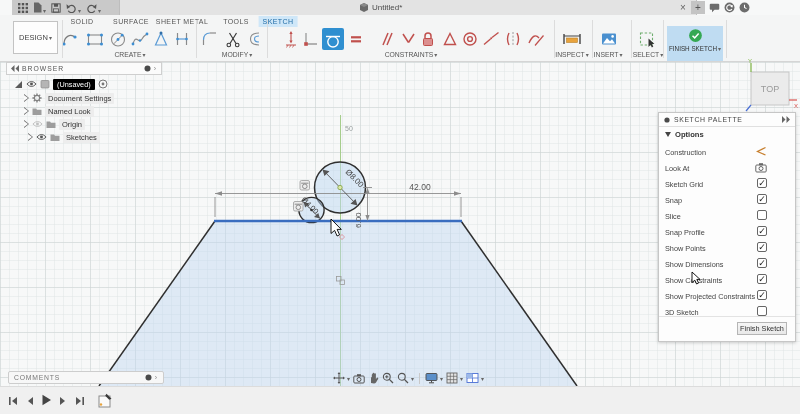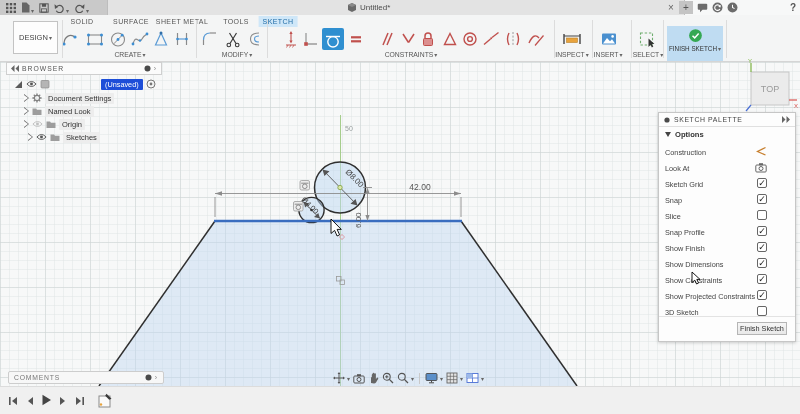--- a/index.html
+++ b/index.html
@@ -1,21 +1,21 @@
 <!DOCTYPE html>
 <html><head>
 <meta charset="utf-8">
 <style>
   html,body{margin:0;padding:0;background:#888;}
   *{box-sizing:border-box;}
   .app{position:relative;width:800px;height:414px;overflow:hidden;
        font-family:"Liberation Sans",sans-serif;background:#f7f8f8;user-select:none;}
 
   
-  .titlebar{position:absolute;left:0;top:0;width:656px;height:15px;background:#d2d2d2;}
+  .titlebar{position:absolute;left:12px;top:0;width:656px;height:15px;background:#d2d2d2;}
   .tb-icons{position:absolute;left:0;top:0;width:107px;height:15px;background:#c9c9c9;
             display:flex;align-items:center;gap:5px;padding-left:6px;}
   .tb-tab{position:absolute;left:107px;top:0;width:578px;height:15px;background:#e3e3e3;border-left:1px solid #bdbdbd;border-right:1px solid #bdbdbd;}
   .tb-title{position:absolute;left:348px;top:1px;display:flex;align-items:center;gap:4px;
             font-size:8px;color:#4c4c4c;height:13px;}
   .tb-close{position:absolute;left:664px;top:0px;width:14px;height:15px;font-size:10px;color:#666;
             display:flex;align-items:center;justify-content:center;cursor:default;}
   .tb-add{position:absolute;left:679px;top:1px;width:14px;height:13px;background:#c4c4c4;
           font-size:10px;color:#555;display:flex;align-items:center;justify-content:center;}
   .tb-right{position:absolute;left:697px;top:1px;display:flex;gap:4px;align-items:center;height:13px;}
@@ -51,21 +51,21 @@
       #f7f8f8;}
   .sketch-svg{position:absolute;left:0;top:62px;z-index:1;}
 
   
   .browser-hdr{position:absolute;left:6px;top:62px;width:156px;height:13px;background:#fbfbfb;
                border:1px solid #cfcfcf;display:flex;align-items:center;z-index:2;font-size:6.8px;
                letter-spacing:1px;color:#555;padding:0 4px;gap:3px;}
   .browser-tree{position:absolute;left:6px;top:76px;width:170px;z-index:2;font-size:7.5px;color:#333;}
   .trow{position:absolute;height:12px;display:flex;align-items:center;gap:3px;}
   .pill{background:rgba(235,235,235,.92);padding:0 3px;line-height:11px;border-radius:1px;white-space:nowrap;}
-  .badge-unsaved{background:#1d4ed8;color:#fff;padding:0 4px;line-height:11px;border-radius:1px;font-size:7.3px;margin-left:48px;}
+  .badge-unsaved{background:#000000;color:#fff;padding:0 4px;line-height:11px;border-radius:1px;font-size:7.3px;}
   .exp{width:0;height:0;border-top:3.5px solid transparent;border-bottom:3.5px solid transparent;
        border-left:5px solid transparent;border-left-color:#fff;position:relative;}
   .exp::before{content:"";position:absolute;left:-5.5px;top:-4px;width:0;height:0;
        border-top:4px solid transparent;border-bottom:4px solid transparent;border-left:5.5px solid #666;}
   .exp::after{content:"";position:absolute;left:-5px;top:-3px;width:0;height:0;
        border-top:3px solid transparent;border-bottom:3px solid transparent;border-left:4px solid #fbfbfb;}
 
   
   .palette{position:absolute;left:658px;top:112px;width:138px;height:230px;background:#fdfdfd;
            border:1px solid #c6c6c6;box-shadow:0 1px 3px rgba(0,0,0,.18);z-index:2;}
@@ -567,21 +567,21 @@
     </div>
     <div class="pal-row" style="top:96px">
       <span>Slice</span>
       <span class="ctl cb"></span>
     </div>
     <div class="pal-row" style="top:112px">
       <span>Snap Profile</span>
       <span class="ctl cb">✓</span>
     </div>
     <div class="pal-row" style="top:128px">
-      <span>Show Finish</span>
+      <span>Show Points</span>
       <span class="ctl cb">✓</span>
     </div>
     <div class="pal-row" style="top:144px">
       <span>Show Dimensions</span>
       <span class="ctl cb">✓</span>
     </div>
     <div class="pal-row" style="top:160px">
       <span>Show Constraints</span>
       <span class="ctl cb">✓</span>
     </div>

